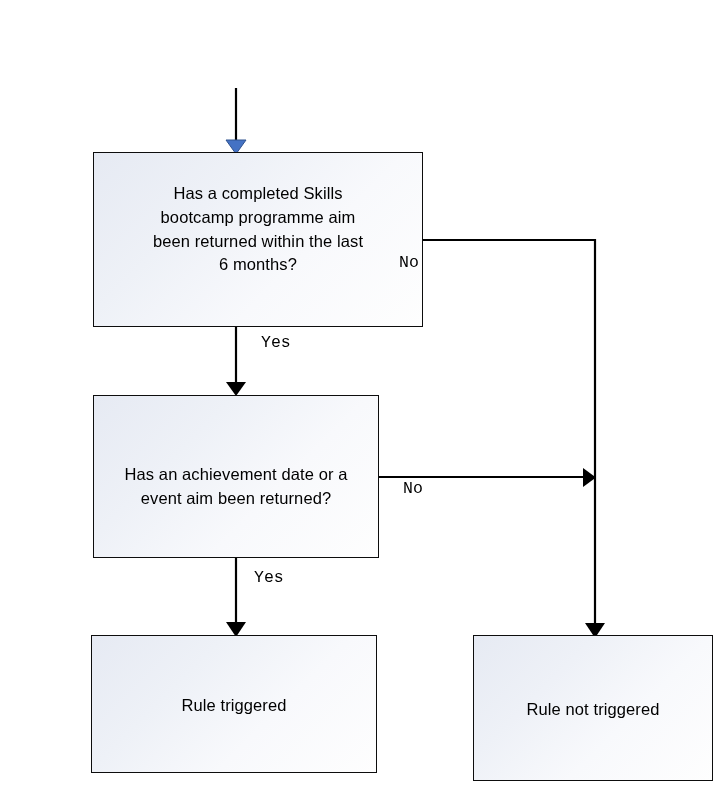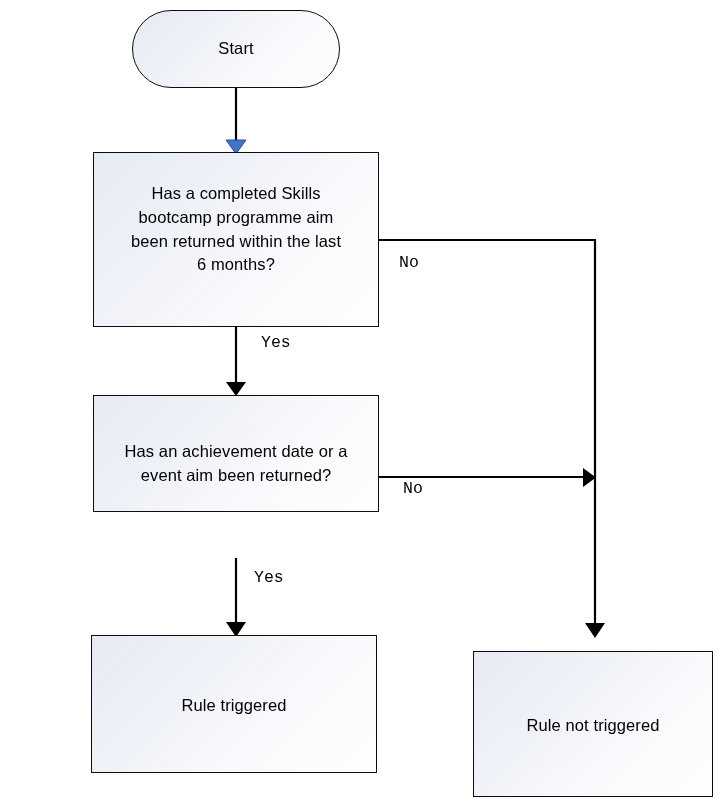--- a/index.html
+++ b/index.html
@@ -38,24 +38,24 @@
     letter-spacing: 0.1px;
     padding: 0 10px;
     white-space: pre-line;
   }
   .terminator {
     border-radius: 40px;
   }
 
   
   #node-start      { left: 132px; top: 10px;  width: 208px; height: 78px; }
-  #node-decision-1 { left: 93px;  top: 152px; width: 286px; height: 175px; }
-  #node-decision-2 { left: 93px;  top: 395px; width: 286px; height: 117px; }
+  #node-decision-1 { left: 93px;  top: 152px; width: 330px; height: 175px; }
+  #node-decision-2 { left: 93px;  top: 395px; width: 286px; height: 163px; }
   #node-rule-triggered     { left: 91px;  top: 635px; width: 286px; height: 138px; }
-  #node-rule-not-triggered { left: 473px; top: 651px; width: 240px; height: 146px; }
+  #node-rule-not-triggered { left: 473px; top: 635px; width: 240px; height: 146px; }
 
   
   #node-decision-1 .label { transform: translateY(-10px); }
   #node-decision-2 .label { transform: translateY(10px); }
   #node-rule-triggered .label { transform: translateY(2px); }
   #node-rule-not-triggered .label { transform: translateY(2px); }
 
   
   .edge-svg {
     position: absolute;
@@ -118,23 +118,20 @@
       <polygon class="arrow-head" points="583,468 583,487 596,477.5"></polygon>
     </g>
 
      Rule triggered --&gt;
     <g>
       <path class="edge-line" d="M 236 558 L 236 623"></path>
       <polygon class="arrow-head" points="226,622 246,622 236,637"></polygon>
     </g>
   </svg>
 
-  <div class="node terminator" id="node-start">
-    <span class="label">Start</span>
-  </div>
 
   <div class="node" id="node-decision-1">
     <span class="label">Has a completed Skills
 bootcamp programme aim
 been returned within the last
 6 months?</span>
   </div>
 
   <div class="node" id="node-decision-2">
     <span class="label">Has an achievement date or a

